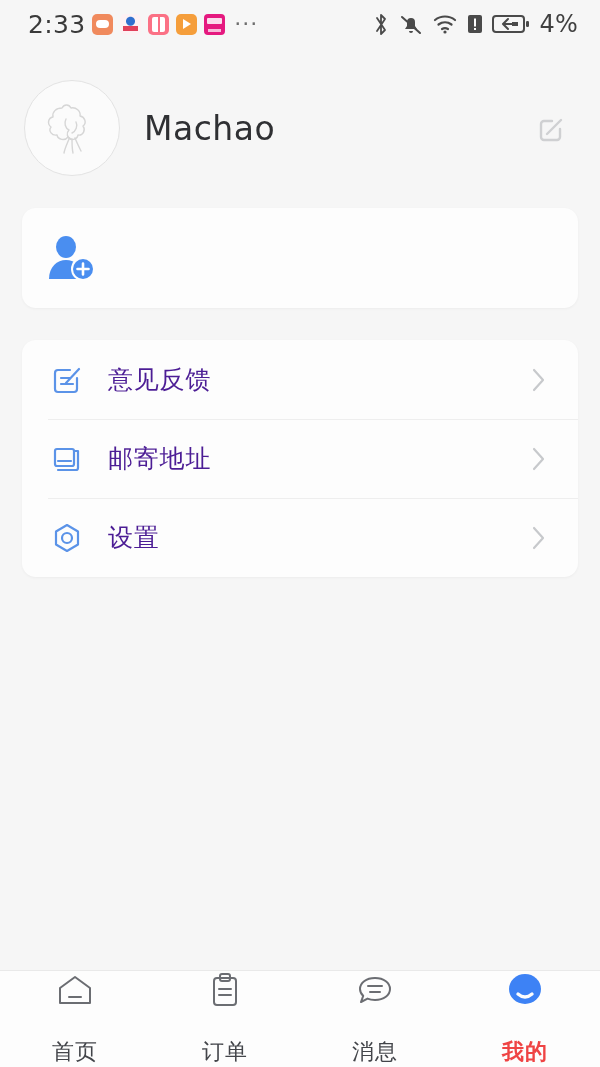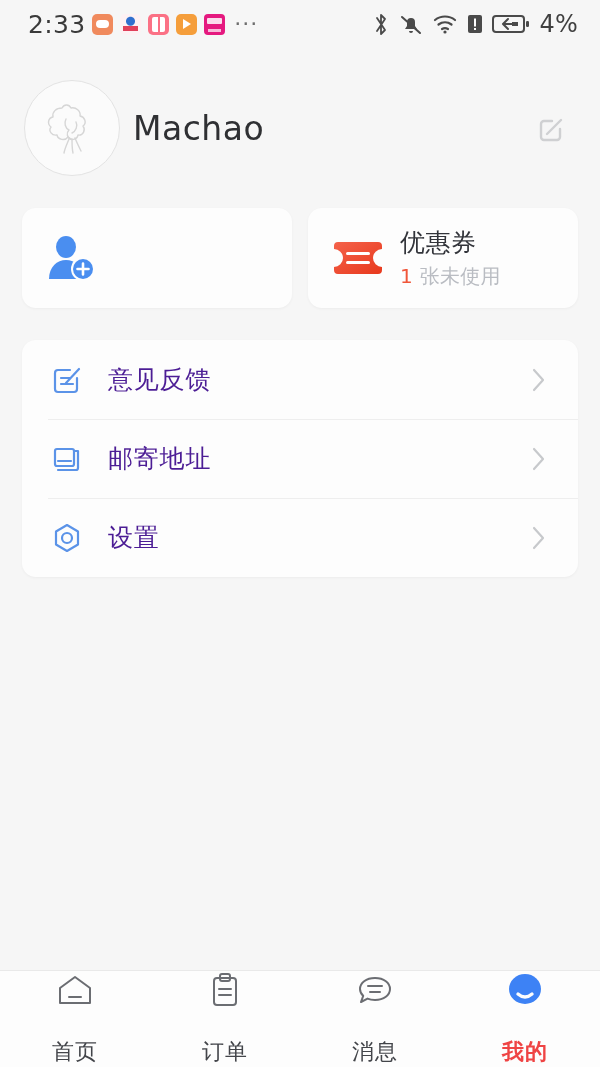--- a/index.html
+++ b/index.html
@@ -159,21 +159,21 @@
     border-radius: 50%;
     border: 1px solid #e3e3e3;
     background: #fbfbfb;
     display: flex;
     align-items: center;
     justify-content: center;
     flex: 0 0 auto;
     overflow: hidden;
   }
   .username {
-    margin-left: 13px;
+    margin-left: 24px;
     font-size: 33px;
     color: #2f3033;
     letter-spacing: 0.5px;
     font-family: "DejaVu Sans", "Liberation Sans", sans-serif;
   }
   .edit-btn {
     position: absolute;
     right: 28px;
     top: 50%;
     transform: translateY(-50%);
@@ -396,39 +396,20 @@
         <svg width="52" height="46" viewBox="0 0 52 46">
           <ellipse cx="20" cy="12" rx="10" ry="11" fill="#4a8ef0"></ellipse>
           <path d="M3 44 c0 -12 8 -19 17 -19 c9 0 17 7 17 19 z" fill="#4a8ef0"></path>
           <circle cx="37" cy="34" r="12" fill="#fdfdfd"></circle>
           <circle cx="37" cy="34" r="10" fill="#4a8ef0"></circle>
           <path d="M37 28.5 v11 M31.5 34 h11" stroke="#fff" stroke-width="2.6" stroke-linecap="round"></path>
         </svg>
       </div>
     </div>
 
-    <div class="card">
-      <div class="card-icon">
-        <svg width="52" height="40" viewBox="0 0 52 40">
-          <defs>
-            <linearGradient id="tkt" x1="0" y1="0" x2="1" y2="1">
-              <stop offset="0" stop-color="#f4624a"></stop>
-              <stop offset="1" stop-color="#e8391d"></stop>
-            </linearGradient>
-          </defs>
-          <path d="M6 4 h40 a4 4 0 0 1 4 4 v3 a9 9 0 0 0 0 18 v3 a4 4 0 0 1 -4 4 H6 a4 4 0 0 1 -4 -4 v-3 a9 9 0 0 0 0 -18 V8 a4 4 0 0 1 4 -4 z" fill="url(#tkt)"></path>
-          <rect x="14" y="14" width="24" height="3" rx="1.5" fill="#fff"></rect>
-          <rect x="14" y="23" width="24" height="3" rx="1.5" fill="#fff"></rect>
-        </svg>
-      </div>
-      <div class="card-texts">
-        <div class="card-title">优惠券</div>
-        <div class="card-sub"><span class="num-red">1</span><span> 张未使用</span></div>
-      </div>
-    </div>
 
   </div>
 
   <div class="menu">
 
     <div class="menu-row">
       <div class="menu-icon">
         <svg width="34" height="34" viewBox="0 0 34 34">
           <path d="M27 15 v11 a3 3 0 0 1 -3 3 H8 a3 3 0 0 1 -3 -3 V10 a3 3 0 0 1 3 -3 h12" fill="none" stroke="#5b93e8" stroke-width="2.2" stroke-linecap="round" stroke-linejoin="round"></path>
           <path d="M11 15 h9 M11 21 h12" stroke="#5b93e8" stroke-width="2.2" stroke-linecap="round"></path>

